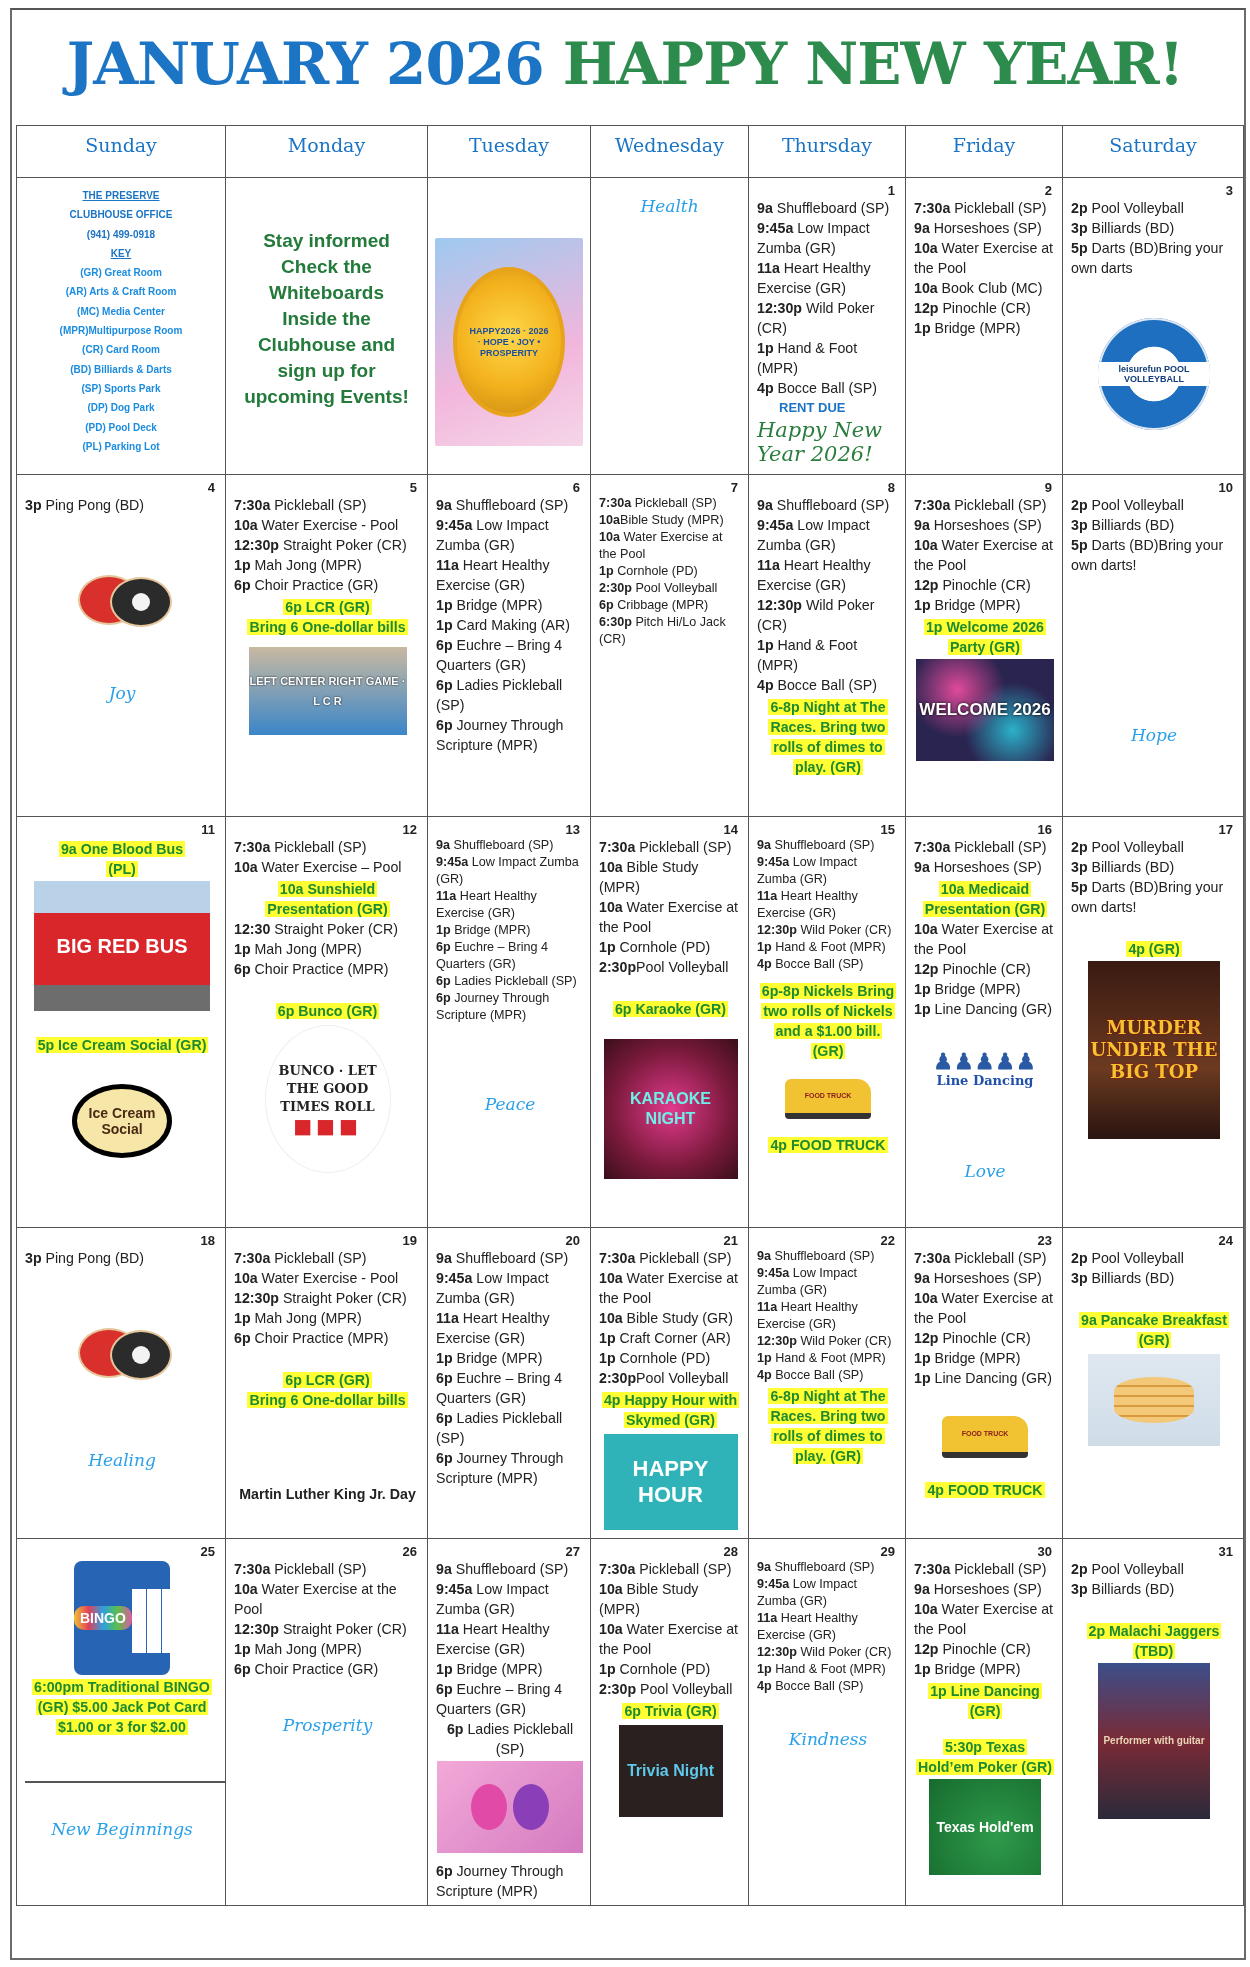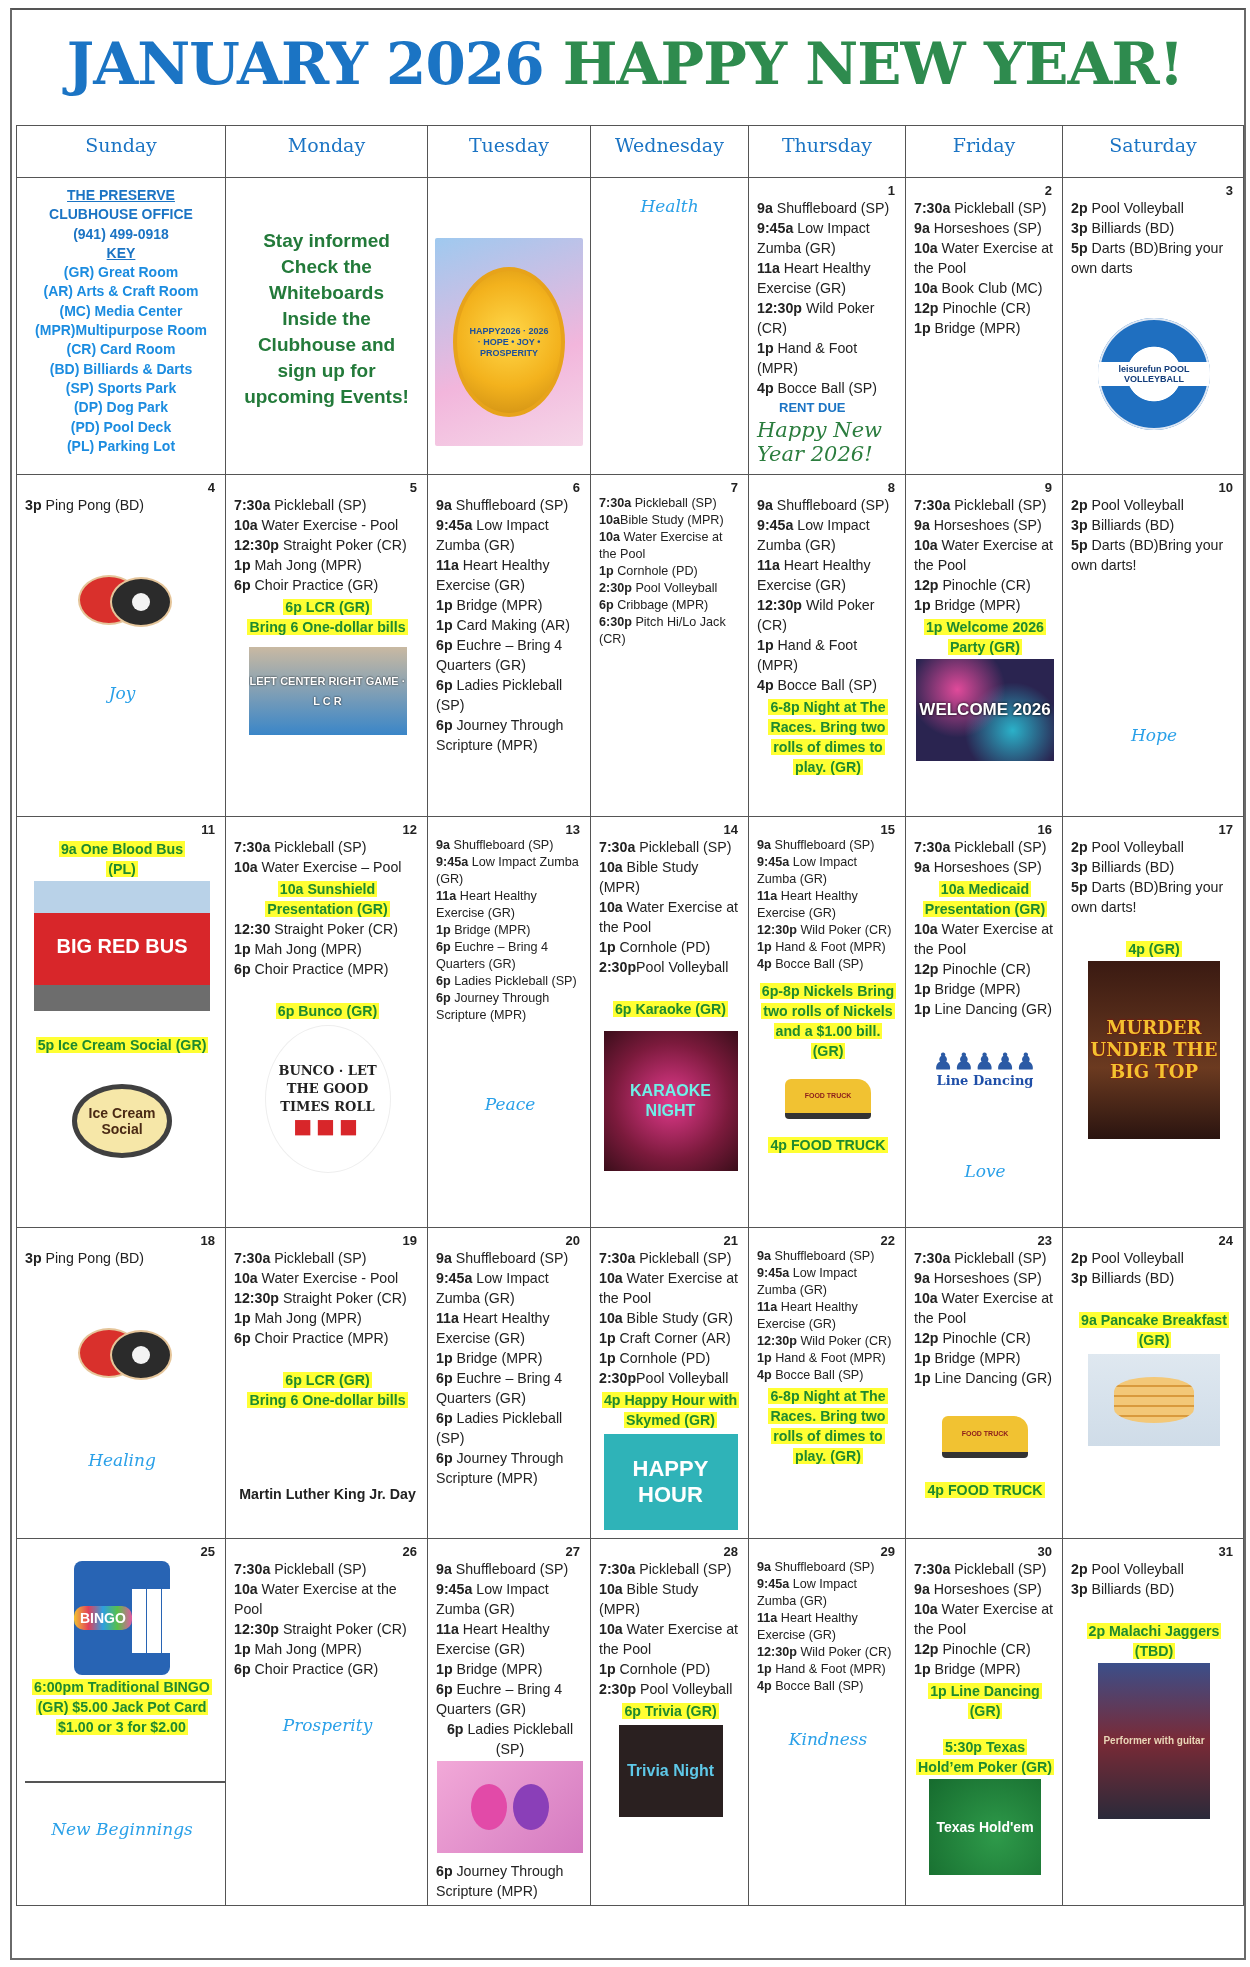--- a/index.html
+++ b/index.html
@@ -30,21 +30,21 @@
   .ev { display: block; }
   .ev b { font-weight: bold; }
   .ev.sm { font-size: 12.6px; line-height: 17px; }
   .hl-wrap { text-align: center; margin-top: 2px; }
   .hl { background: #ffff33; color: #1f8a2e; font-weight: bold; box-decoration-break: clone; -webkit-box-decoration-break: clone; padding: 0 2px; line-height: 20px; }
   .script {
     font-family: "DejaVu Serif", "Liberation Serif", serif; font-style: italic;
     color: #2aa0e8; font-size: 17px; text-align: center; display: block;
   }
   .img { margin: 6px auto 0; display: flex; align-items: center; justify-content: center; text-align: center; font-weight: bold; overflow: hidden; }
-  .key { text-align: center; color: #1b8ce0; font-weight: bold; font-size: 14px; line-height: 19.3px; padding-top: 8px; }
+  .key { text-align: center; color: #1b8ce0; font-weight: bold; font-size: 10px; line-height: 19.3px; padding-top: 8px; }
   .key .hd { color: #1b74c4; text-decoration: underline; }
   .key .ph { color: #1b74c4; }
   .stay { text-align: center; color: #237a3a; font-weight: bold; font-size: 19px; line-height: 26px; padding-top: 50px; }
   .rent { color: #1b74c4; font-weight: bold; font-size: 13px; text-align: left; padding-left: 22px; }
   .hny { font-family: "DejaVu Serif", serif; font-style: italic; color: #2b7d3e; font-size: 21px; line-height: 24px; }
   .hr-line { border-top: 2px solid #555; width: 200px; margin: 44px auto 0; }
 </style>
 </head>
 <body>
 
@@ -262,21 +262,21 @@
     <tr style="height:411px">
       <td>
         <div class="cell">
           <div class="daynum">11</div>
           <div class="hl-wrap" style="padding:0 30px"><span class="hl">9a One Blood Bus (PL)</span></div>
           <div class="img" style="width:176px;height:130px;margin-top:2px;background:linear-gradient(180deg,#b9d2e8 0 25%,#d8262a 25% 80%,#6d6d6d 80%);color:#fff;font-size:20px;">
             <span>BIG RED BUS</span>
           </div>
           <div class="hl-wrap" style="margin-top:24px"><span class="hl">5p Ice Cream Social (GR)</span></div>
           <div class="img" style="width:140px;height:120px;margin-top:6px;">
-            <div style="width:100px;height:74px;border-radius:50%;background:#f6e7a8;border:5px solid #404040;display:flex;align-items:center;justify-content:center;color:#4a2a14;font-size:14px;line-height:16px;">
+            <div style="width:100px;height:74px;border-radius:50%;background:#f6e7a8;border:5px solid #000000;display:flex;align-items:center;justify-content:center;color:#4a2a14;font-size:14px;line-height:16px;">
               <span>Ice Cream Social</span>
             </div>
           </div>
         </div>
       </td>
       <td>
         <div class="cell">
           <div class="daynum">12</div>
           <div>
               <span class="ev "><b>7:30a</b><span> Pickleball (SP)</span></span>
@@ -314,21 +314,21 @@
         <div class="cell">
           <div class="daynum">14</div>
           <div>
               <span class="ev "><b>7:30a</b><span> Pickleball (SP)</span></span>
               <span class="ev "><b>10a</b><span> Bible Study (MPR)</span></span>
               <span class="ev "><b>10a</b><span> Water Exercise at the Pool</span></span>
               <span class="ev "><b>1p</b><span> Cornhole (PD)</span></span>
               <span class="ev "><b>2:30p</b><span>Pool Volleyball</span></span>
             </div>
           <div class="hl-wrap" style="margin-top:22px"><span class="hl">6p Karaoke (GR)</span></div>
-          <div class="img" style="width:134px;height:140px;margin-top:12px;background:radial-gradient(circle at 50% 50%,#e23a8d 0,#7b1a3c 60%,#3a0e1a 100%);color:#6ef0e8;font-size:16px;">
+          <div class="img" style="width:134px;height:140px;margin-top:20px;background:radial-gradient(circle at 50% 50%,#e23a8d 0,#7b1a3c 60%,#3a0e1a 100%);color:#6ef0e8;font-size:16px;">
             <span>KARAOKE NIGHT</span>
           </div>
         </div>
       </td>
       <td>
         <div class="cell">
           <div class="daynum">15</div>
           <div>
               <span class="ev sm"><b>9a</b><span> Shuffleboard (SP)</span></span>
               <span class="ev sm"><b>9:45a</b><span> Low Impact Zumba (GR)</span></span>

